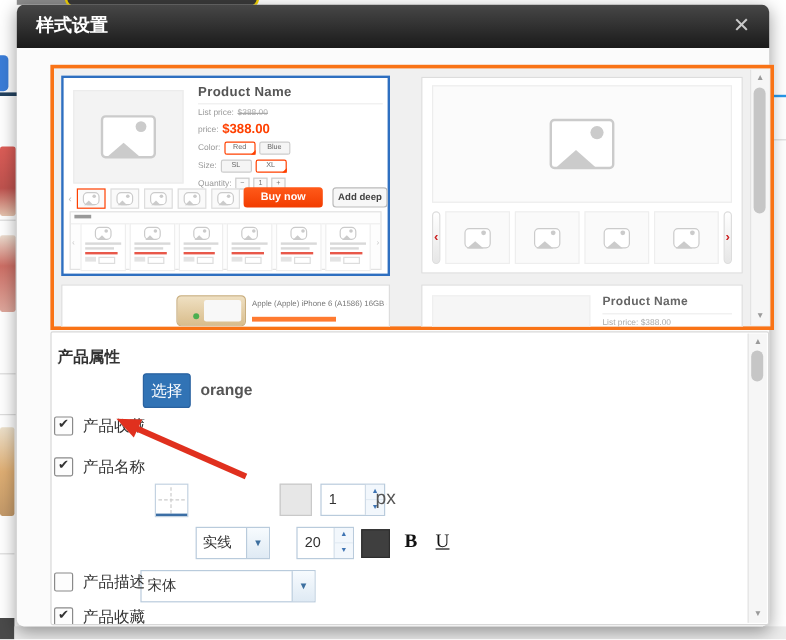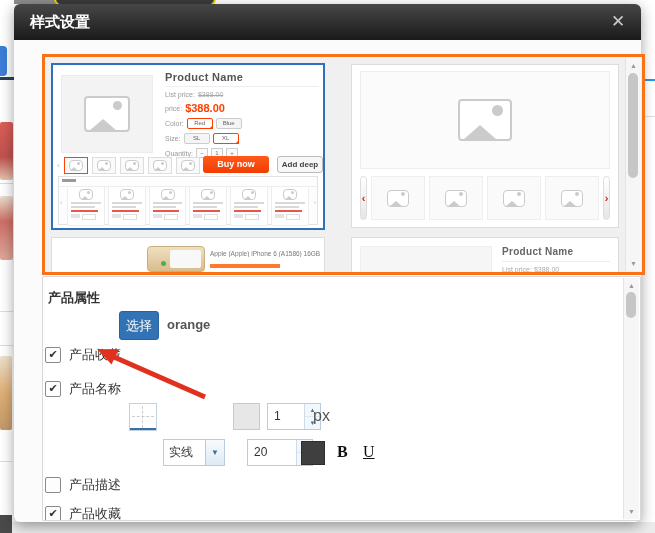--- a/index.html
+++ b/index.html
@@ -149,21 +149,21 @@
   .dd-text{position:absolute;left:5px;top:0;line-height:25px;font-size:12px;color:#333;}
   .dd-arrow{position:absolute;right:0;top:0;bottom:0;width:18px;background:linear-gradient(#f7fbfe,#dfeaf4);
             border-left:1px solid #b9cbdc;color:#3d6f9f;font-size:8px;text-align:center;line-height:25px;}
   #style-dd{left:120px;width:60px;}
   #font-dd{left:74px;width:144px;}
   .swatch{position:absolute;top:0;}
   #swatch-border{left:190px;width:25px;height:25px;background:#e7e7e7;border:1px solid #c9c9c9;}
   #swatch-font{left:258px;top:2px;width:22px;height:22px;background:#3f3f3f;border:1px solid #2d2d2d;}
   .spinner{position:absolute;top:0;height:25px;background:#fff;border:1px solid #b9cbdc;}
   #width-spin{left:224px;width:52px;}
-  #size-spin{left:204px;width:46px;padding-left:18px;}
+  #size-spin{left:204px;width:46px;}
   .sp-val{position:absolute;left:6px;top:0;line-height:25px;font-size:12px;color:#333;}
   .sp-arrows{position:absolute;right:0;top:0;bottom:0;width:15px;border-left:1px solid #cfdbe7;
              display:flex;flex-direction:column;}
   .sp-up,.sp-dn{flex:1;font-size:6px;color:#3f74b3;text-align:center;line-height:12px;background:#f2f7fc;}
   .sp-up{border-bottom:1px solid #dde7f0;}
   .unit{position:absolute;left:270px;top:0;line-height:26px;font-size:16px;color:#555;}
   .fmt-b{position:absolute;left:294px;top:0;line-height:26px;font-family:"Liberation Serif","DejaVu Serif",serif;
          font-size:16px;font-weight:bold;color:#111;}
   .fmt-u{position:absolute;left:320px;top:0;line-height:26px;font-family:"Liberation Serif","DejaVu Serif",serif;
          font-size:16px;color:#111;text-decoration:underline;}
@@ -408,20 +408,24 @@
           <span class="sp-val">1</span>
           <span class="sp-arrows">
             <span class="sp-up">▲</span>
             <span class="sp-dn">▼</span>
           </span>
         </div>
         <span class="unit">px</span>
       </div>
 
       <div class="ctl-row" id="font-row">
+        <div class="dropdown" id="font-dd">
+          <span class="dd-text">宋体</span>
+          <span class="dd-arrow">▼</span>
+        </div>
         <div class="spinner" id="size-spin">
           <span class="sp-val">20</span>
           <span class="sp-arrows">
             <span class="sp-up">▲</span>
             <span class="sp-dn">▼</span>
           </span>
         </div>
         <div class="swatch" id="swatch-font"></div>
         <span class="fmt-b">B</span>
         <span class="fmt-u">U</span>

